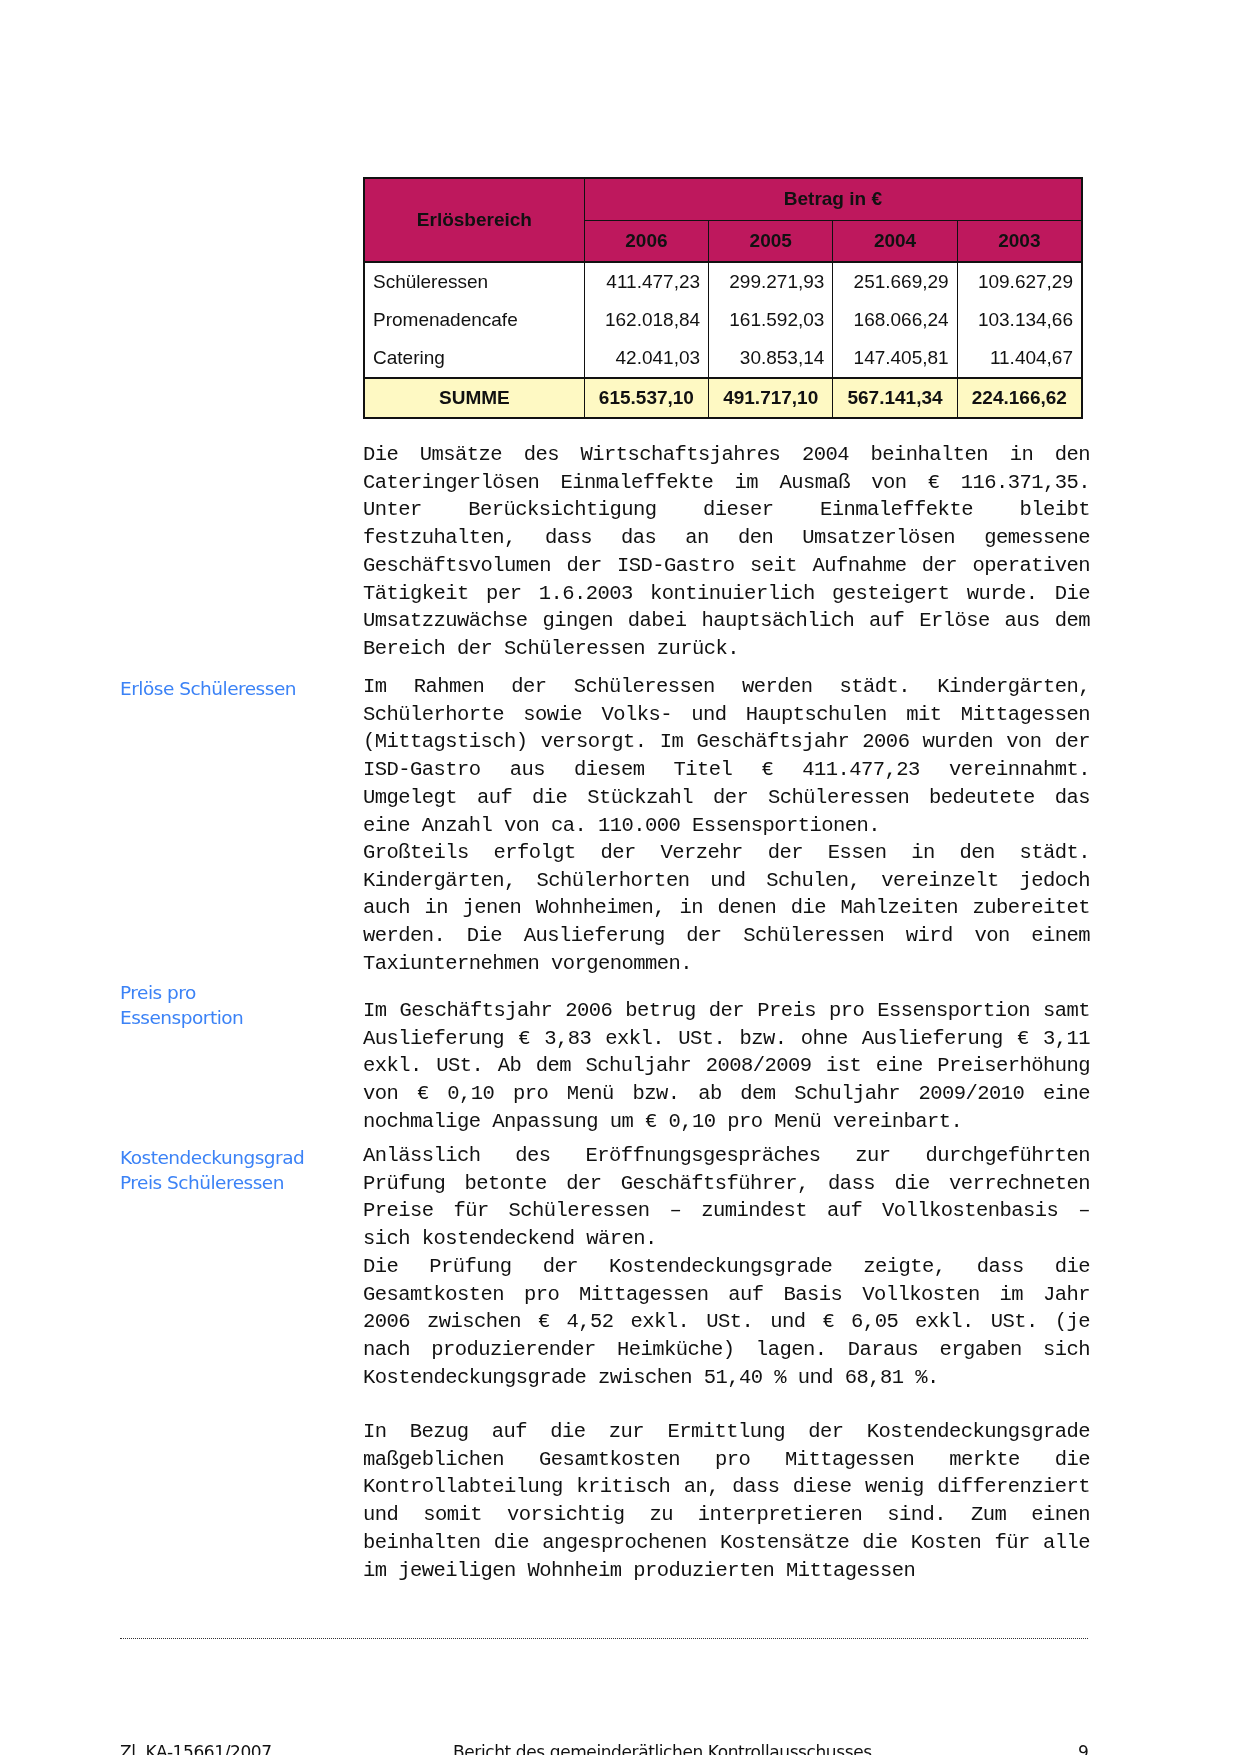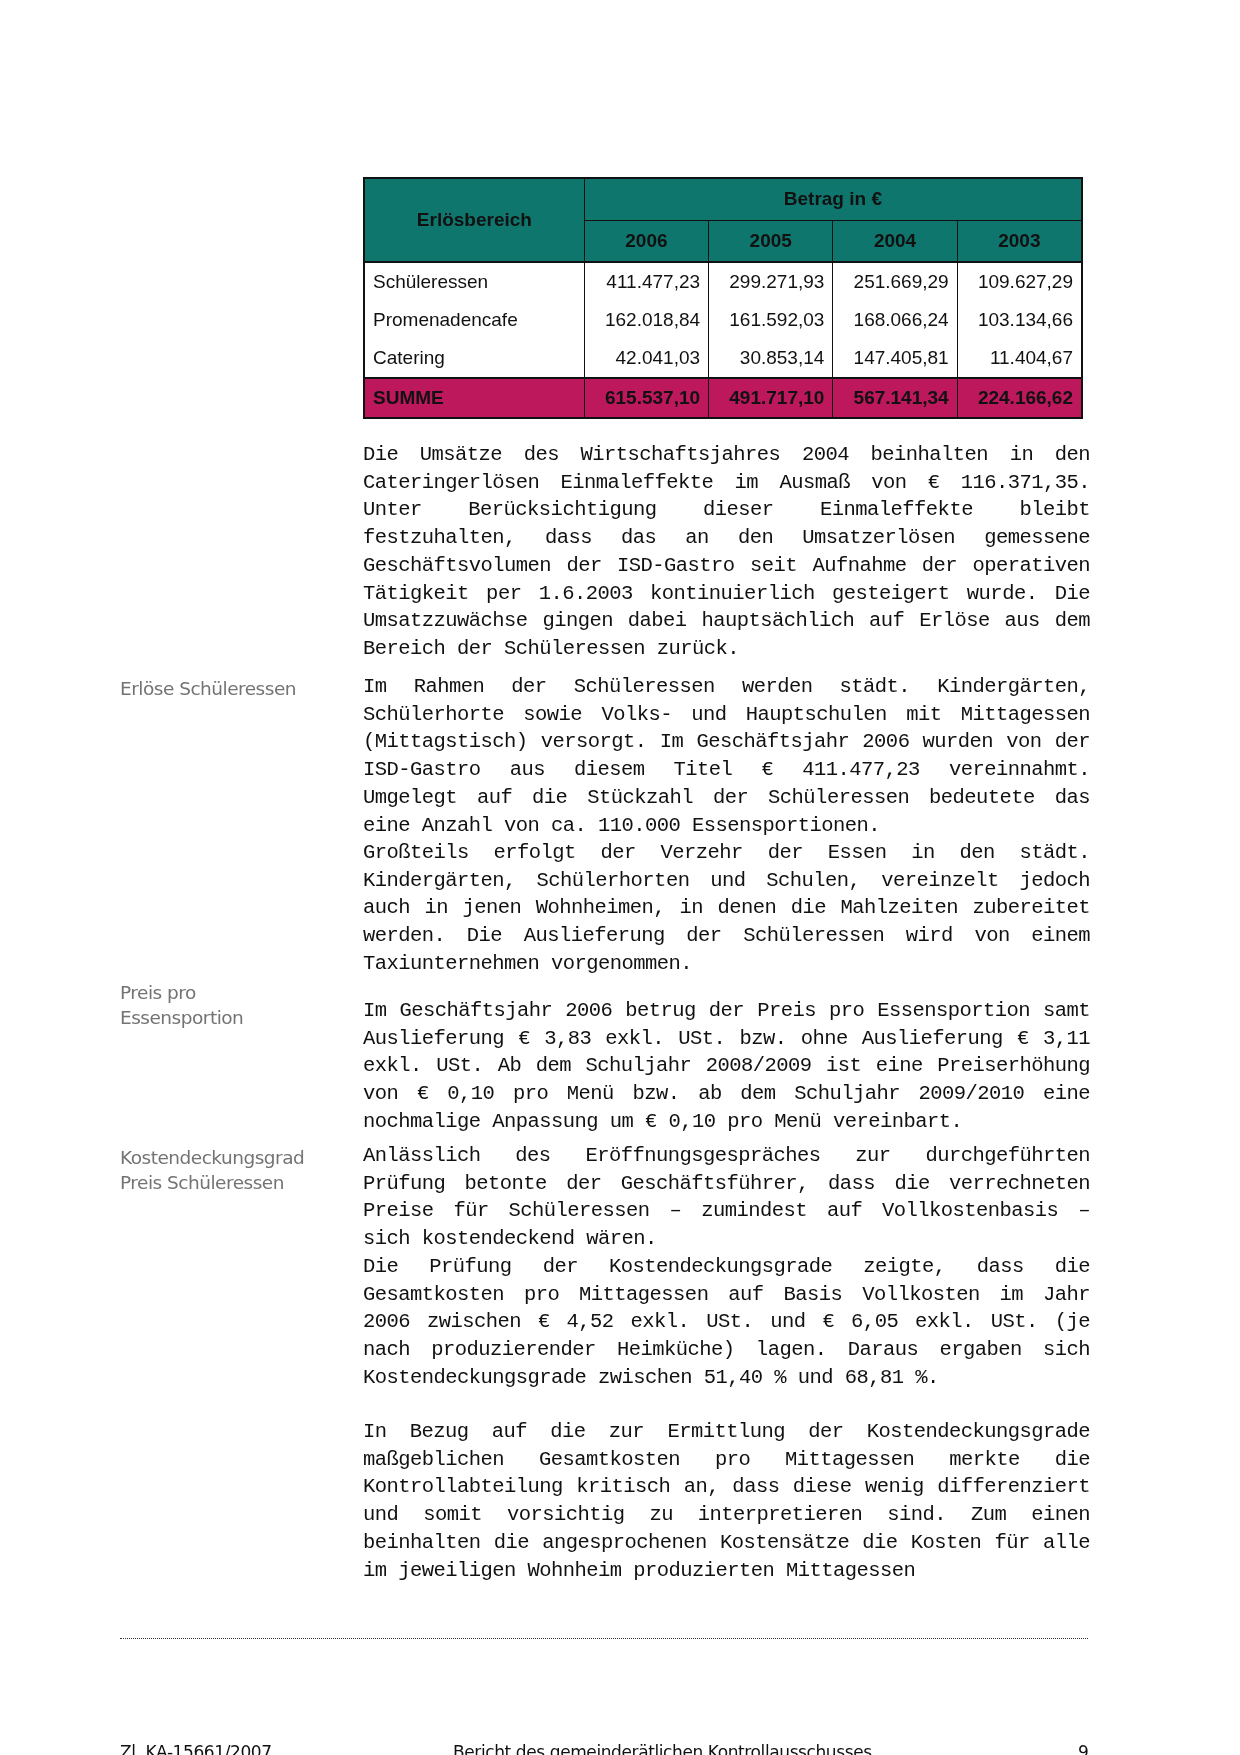--- a/index.html
+++ b/index.html
@@ -5,38 +5,38 @@
   html, body { margin: 0; padding: 0; background: #ffffff; }
   body { width: 1240px; height: 1755px; position: relative; overflow: hidden;
          font-family: "DejaVu Sans", sans-serif; color: #111; }
   .page { position: absolute; left: 0; top: 0; width: 1240px; height: 1755px; }
 
   
   .tbl { position: absolute; left: 363px; top: 177px; width: 720px;
          border-collapse: collapse; border: 2px solid #111;
          font-family: "Liberation Sans", sans-serif; font-size: 19px; }
   .tbl td, .tbl th { padding: 0 8px; }
-  .tbl .hd { background: #0f766e; font-weight: bold; }
+  .tbl .hd { background: #be185d; font-weight: bold; }
   .tbl .cat-head { width: 206px; text-align: center; vertical-align: middle; border-right: 1.5px solid #111; height: 82px; }
   .tbl .betrag { height: 40px; text-align: center; border-bottom: 1.5px solid #111; }
   .tbl .year { height: 40px; text-align: center; border-right: 1.5px solid #111; width: 108px; }
   .tbl .year:last-child { border-right: none; }
   .tbl tr.headrow2 { border-bottom: 2px solid #111; padding-left: 34px; }
   .tbl .lbl { text-align: left; border-right: 1.5px solid #111; height: 38px; }
   .tbl .num { text-align: right; border-right: 1.5px solid #111; }
   .tbl .num:last-child { border-right: none; }
   .tbl tr.sum { border-top: 2.5px solid #111; }
-  .tbl tr.sum td { background: #be185d; font-weight: bold; height: 38px; }
+  .tbl tr.sum td { background: #fef9c3; font-weight: bold; height: 38px; text-align: center; }
 
   
   .para { position: absolute; left: 363px; width: 727px; font-size: 20.5px; line-height: 27.7px;
           text-align: justify; font-family: Liberation Mono, monospace;
           letter-spacing: -0.55px; margin: 0; }
   .side { position: absolute; left: 120px; width: 210px; font-size: 18.5px; line-height: 25px;
-          color: #737373; font-family: "DejaVu Sans", sans-serif; letter-spacing: -0.5px; margin: 0; }
+          color: #3b82f6; font-family: "DejaVu Sans", sans-serif; letter-spacing: -0.5px; margin: 0; }
 
   
   .footer-rule { position: absolute; left: 120px; top: 1638px; width: 968px; height: 0;
                  border-top: 1.5px dotted #333; }
   .footer { position: absolute; top: 1742px; font-size: 17px; font-family: "DejaVu Sans", sans-serif;
             letter-spacing: -0.4px; color: #111; }
 </style>
 </head>
 <body>
 

